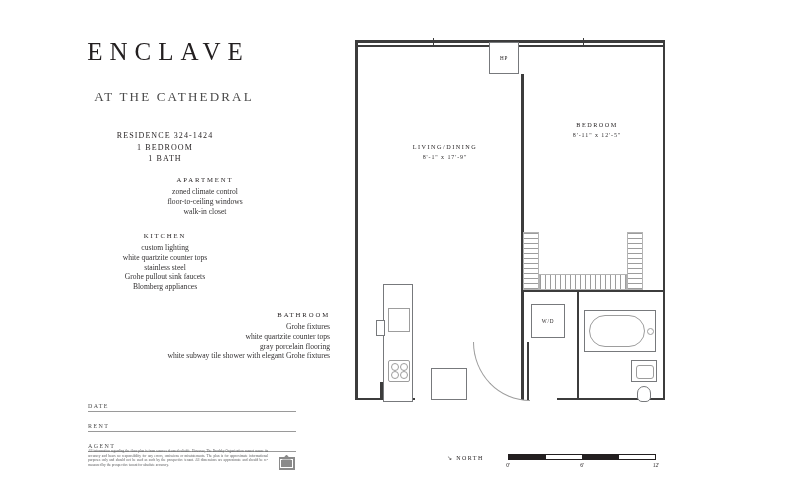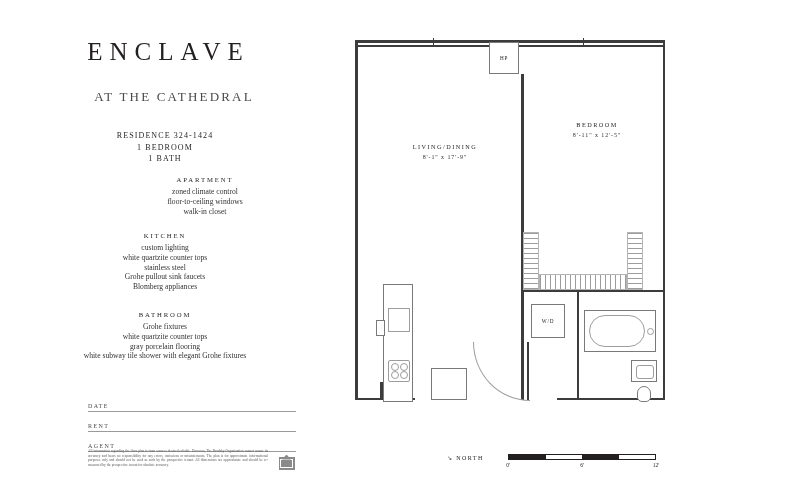--- a/index.html
+++ b/index.html
@@ -77,21 +77,21 @@
     margin: 0;
     padding: 0;
     font-size: 7.6px;
     line-height: 9.8px;
     color: #333132;
   }
   .spec-list li { white-space: nowrap; }
 
   #group-apartment { top: 176px; margin-left: 40px; }
   #group-kitchen   { top: 232px; }
-  #group-bathroom  { top: 311px; }
+  #group-bathroom  { top: 311px; text-align: right; }
 
   
   .form-lines {
     position: absolute;
     left: 88px;
     top: 392px;
     width: 208px;
   }
   .form-row {
     position: relative;

